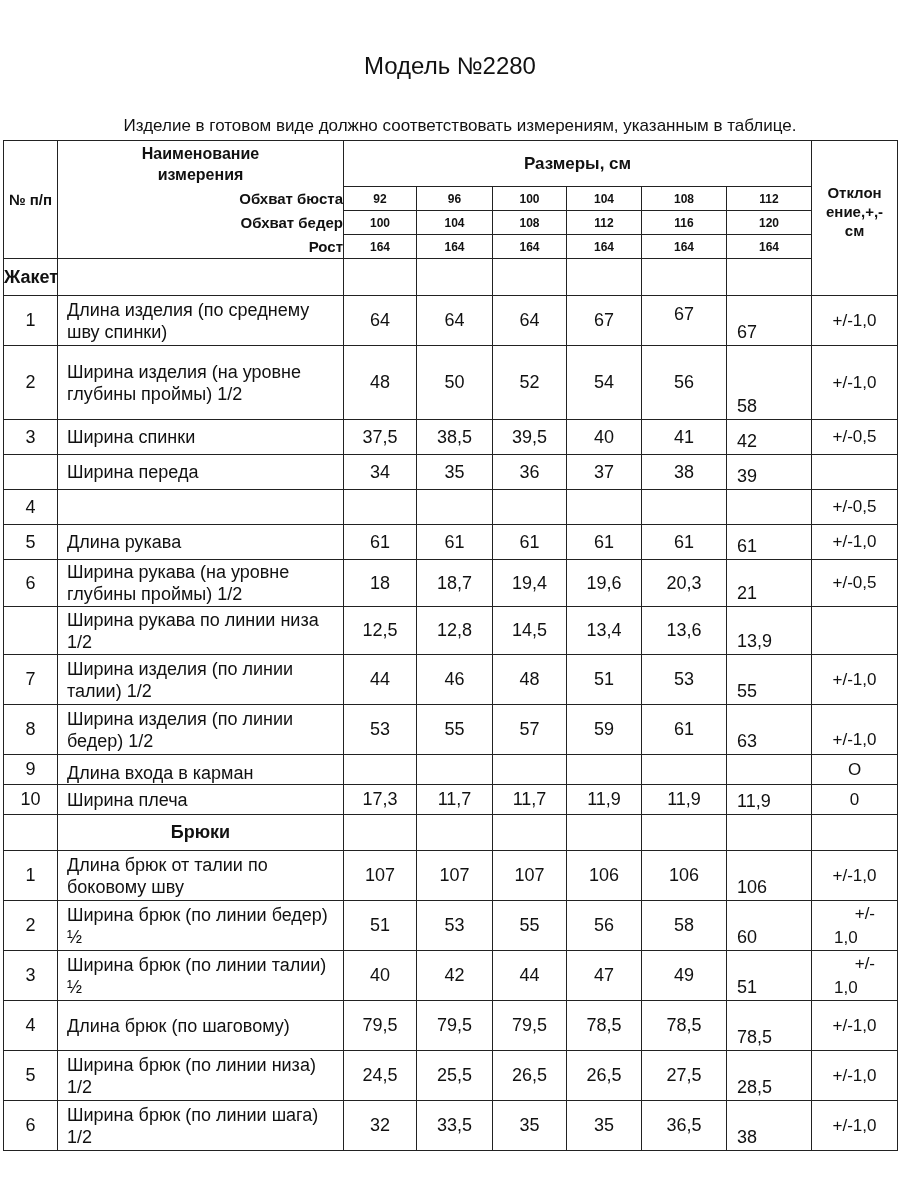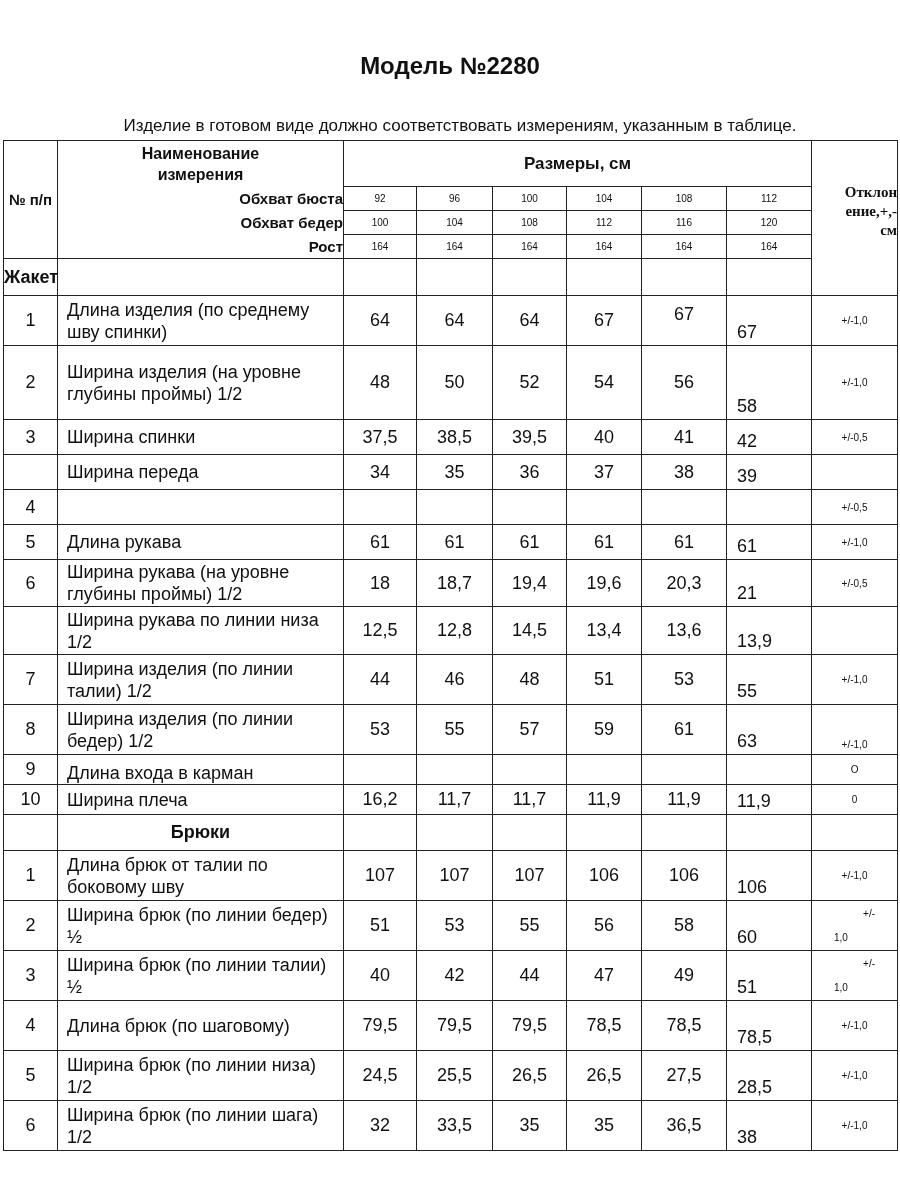--- a/index.html
+++ b/index.html
@@ -1,35 +1,35 @@
 <!DOCTYPE html>
 <html><head>
 <meta charset="utf-8">
 <style>
   html, body { margin: 0; padding: 0; background: #ffffff; }
   body { width: 900px; height: 1200px; position: relative; overflow: hidden;
          font-family: "Liberation Sans", sans-serif; color: #111; }
   .title { position: absolute; left: 0; width: 900px; top: 52px; text-align: center;
-           font-weight: bold; font-size: 24px; }
+           font-weight: normal; font-size: 24px; }
   .subtitle { position: absolute; left: 0; width: 900px; top: 116px; text-align: center;
               font-size: 17px; padding-left: 20px; box-sizing: border-box; }
   table { position: absolute; left: 3px; top: 140px; border-collapse: collapse;
           table-layout: fixed; width: 894px; }
   td { border: 1.3px solid #222; padding: 0; vertical-align: middle; }
   .hdr-b { font-weight: bold; font-size: 15px; }
   .center { text-align: center; }
   .right { text-align: right; padding-right: 0; }
   .num { text-align: center; font-size: 18px; }
   .no { text-align: center; font-size: 18px; }
   .name { font-size: 18px; padding-left: 9px; line-height: 22px; }
   .last { text-align: left; padding-left: 10px; font-size: 18px; vertical-align: bottom; padding-bottom: 2px; }
-  .tol { text-align: center; font-size: 10px; }
+  .tol { text-align: center; font-size: 17px; }
   .section { text-align: center; font-weight: bold; font-size: 18px; }
-  .hnum { text-align: center; font-weight: normal; font-size: 10px; }
-  .tolhdr { text-align: right; font-weight: bold; font-size: 15px; line-height: 19px; font-family: Liberation Serif, serif; }
+  .hnum { text-align: center; font-weight: bold; font-size: 12px; }
+  .tolhdr { text-align: center; font-weight: bold; font-size: 15px; line-height: 19px; }
   .tol-split { text-align: right; padding-right: 22px; line-height: 24px; }
   .tol-split span { display: block; }
   .tol-split span.l2 { text-align: left; padding-left: 22px; }
 </style>
 </head>
 <body>
 
 <div class="title">Модель №2280</div>
 <div class="subtitle">Изделие в готовом виде должно соответствовать измерениям, указанным в таблице.</div>
 
@@ -211,21 +211,21 @@
         <td class="num"></td>
         <td class="num"></td>
         <td class="num"></td>
         <td class="num"></td>
         <td class="last"></td>
         <td class="tol">O</td>
       </tr>
       <tr style="height: 30px; margin-top: 24px;">
         <td class="no">10</td>
         <td class="name">Ширина плеча</td>
-        <td class="num">16,2</td>
+        <td class="num">17,3</td>
         <td class="num">11,7</td>
         <td class="num">11,7</td>
         <td class="num">11,9</td>
         <td class="num">11,9</td>
         <td class="last">11,9</td>
         <td class="tol">0</td>
       </tr>
       <tr style="height: 36px;">
         <td></td>
         <td class="section">Брюки</td>

